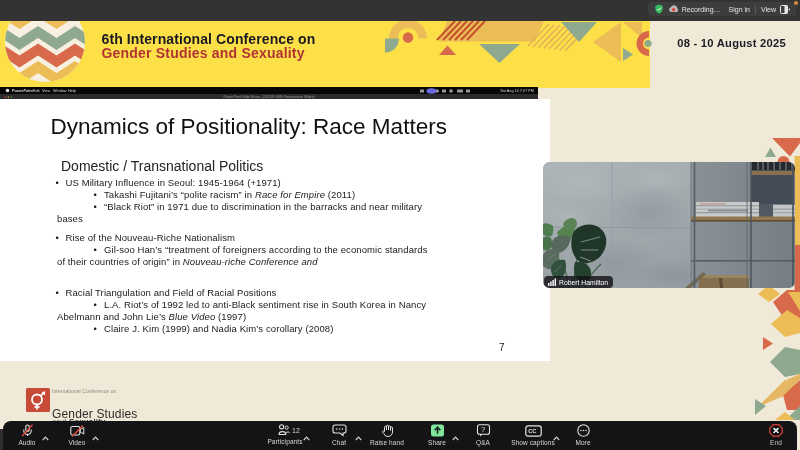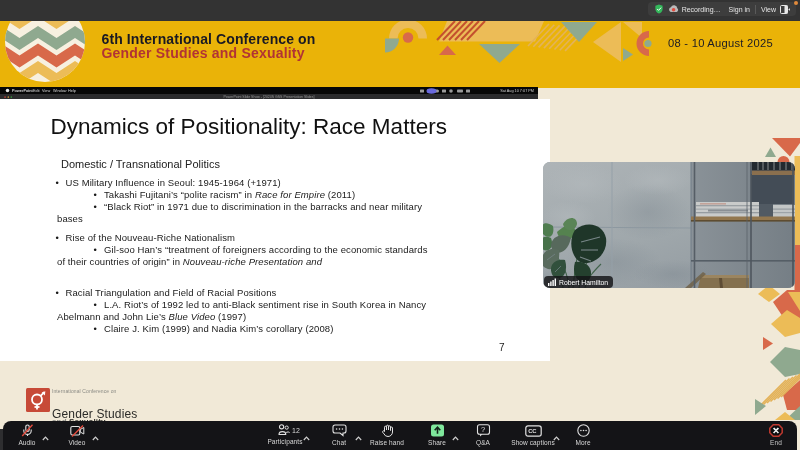--- a/index.html
+++ b/index.html
@@ -4,34 +4,34 @@
 <style>
 html,body{margin:0;padding:0;}
 body{width:800px;height:450px;overflow:hidden;font-family:"Liberation Sans",sans-serif;}
 #stage{position:absolute;top:0;left:0;width:800px;height:450px;background:#f1e9d7;overflow:hidden;}
 
 #topbar{position:absolute;top:0;left:0;width:800px;height:21px;background:#333333;}
 #topctl{position:absolute;top:2px;right:4px;height:14px;background:#3d3d3d;border-radius:4px;display:flex;align-items:center;padding:0 6px;color:#e5e5e5;font-size:7px;font-weight:normal;}
 #topctl .sep{width:1px;height:9px;background:#5a5a5a;margin:0 5px;}
 #orangedot{position:absolute;top:1px;right:2px;width:4px;height:4px;border-radius:50%;background:#e08a3c;}
 
-#banner{position:absolute;top:21px;left:0;width:800px;height:67px;background:#eab308;}
+#banner{position:absolute;top:21px;left:0;width:650px;height:67px;background:#fde047;}
 #bannertitle{position:absolute;left:101.5px;top:10px;}
 #bt1{font-size:14px;font-weight:bold;color:#191923;letter-spacing:0.1px;}
 #bt2{font-size:14px;font-weight:bold;color:#b13335;margin-top:-2.5px;letter-spacing:0.2px;}
 #dates{position:absolute;left:655px;top:0;width:131px;text-align:center;color:#1b1b25;}
-#dates .d1{margin-top:16px;font-size:11.2px;font-weight:normal;letter-spacing:0.25px;}
+#dates .d1{margin-top:16px;font-size:11.2px;font-weight:bold;letter-spacing:0.25px;text-align:right;}
 #dates .d2{margin-top:7.5px;font-size:11.2px;font-weight:bold;letter-spacing:0.25px;}
 
 #screen{position:absolute;top:87px;left:0;width:538px;height:274px;background:#ffffff;}
 #menubar{position:absolute;top:0;left:0;width:538px;height:7px;background:#070707;color:#d6d6d6;font-size:3.8px;}
 #wintitle{position:absolute;top:7px;left:0;width:538px;height:5px;background:#2b2b2d;color:#9a9a9a;font-size:3.5px;}
 #slide{position:absolute;top:12px;left:12px;width:538px;height:262px;background:#ffffff;color:#1c1c1c;}
 #slidetitle{position:absolute;left:38.5px;top:15px;font-size:22.5px;color:#111;white-space:nowrap;}
-#subtitle{position:absolute;left:49px;top:58.5px;font-size:11px;color:#222;text-align:right;}
+#subtitle{position:absolute;left:49px;top:58.5px;font-size:14px;color:#222;text-align:right;}
 .grp{position:absolute;left:0;width:530px;font-size:9.5px;line-height:12px;color:#1a1a1a;letter-spacing:0.1px;}
 .l1{position:relative;padding-left:53.5px;}
 .l1 .b{position:absolute;left:43.5px;}
 .l2{position:relative;padding-left:92px;}
 .l2 .b{position:absolute;left:81.5px;}
 .lc{padding-left:45px;}
 .it{font-style:italic;}
 #pagenum{position:absolute;left:487px;top:243px;font-size:10px;color:#222;}
 
 #logo{position:absolute;left:26px;top:388px;}
@@ -209,21 +209,21 @@
       <div id="subtitle">Domestic / Transnational Politics</div>
       <div class="grp" style="top:78px;">
         <div class="l1"><span class="b">•</span>US Military Influence in Seoul: 1945-1964 (+1971)</div>
         <div class="l2"><span class="b">•</span>Takashi Fujitani’s “polite racism” in <span class="it">Race for Empire</span> (2011)</div>
         <div class="l2"><span class="b">•</span>“Black Riot” in 1971 due to discrimination in the barracks and near military</div>
         <div class="lc">bases</div>
       </div>
       <div class="grp" style="top:133px;">
         <div class="l1"><span class="b">•</span>Rise of the Nouveau-Riche Nationalism</div>
         <div class="l2"><span class="b">•</span>Gil-soo Han’s “treatment of foreigners according to the economic standards</div>
-        <div class="lc">of their countries of origin” in <span class="it">Nouveau-riche Presentation and</span></div>
+        <div class="lc">of their countries of origin” in <span class="it">Nouveau-riche Conference and</span></div>
       </div>
       <div class="grp" style="top:188px;">
         <div class="l1"><span class="b">•</span>Racial Triangulation and Field of Racial Positions</div>
         <div class="l2"><span class="b">•</span>L.A. Riot’s of 1992 led to anti-Black sentiment rise in South Korea in Nancy</div>
         <div class="lc">Abelmann and John Lie’s <span class="it">Blue Video</span> (1997)</div>
         <div class="l2"><span class="b">•</span>Claire J. Kim (1999) and Nadia Kim’s corollary (2008)</div>
       </div>
       <div id="pagenum">7</div>
     </div>
   </div>

